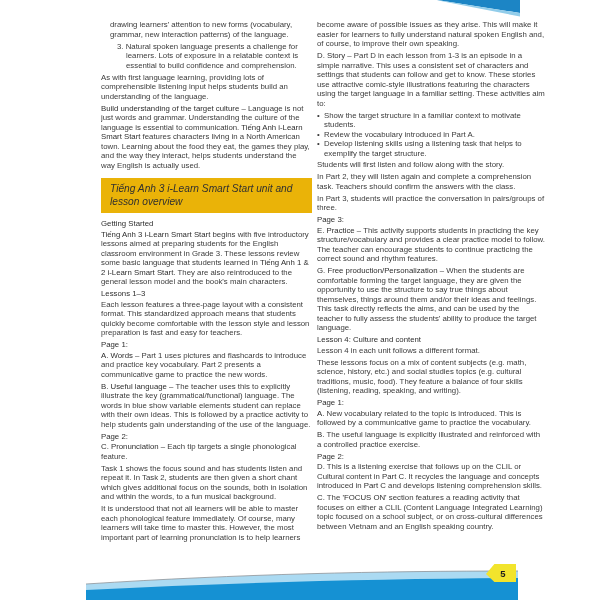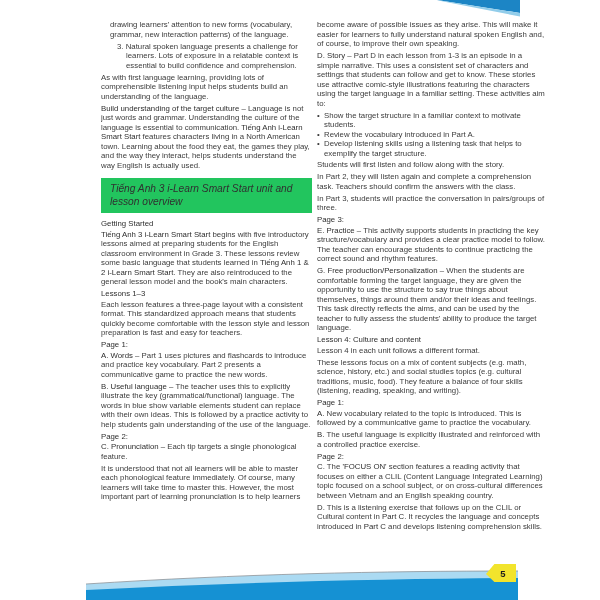--- a/index.html
+++ b/index.html
@@ -19,21 +19,21 @@
   }
   .col.left{left:101px;width:211px;}
   .col.right{left:317px;width:229px;}
   .para{margin:0 0 2.5px;}
   .para.indent{padding-left:9px;}
   .para.hang{padding-left:9px;text-indent:-9px;margin-left:16px;}
   .para b, .heading, .boxed{color:#2e2e2e;}
   b{font-weight:400;}
   .heading{font-weight:700;margin:2.5px 0 1px;}
   .boxed{
-    background:#22c55e;color:#303030;
+    background:#eab308;color:#303030;
     font-weight:700;font-style:italic;
     font-size:10.2px;line-height:1.28;
     padding:4px 9px 5px;margin:8px 0 6px;
   }
   ul.bullets{list-style:none;margin:0 0 2px;padding:0;}
   ul.bullets li{position:relative;padding-left:7px;margin:0;}
   ul.bullets .marker{position:absolute;left:0;top:0;}
   .page-tab{
     position:absolute;left:486px;top:564px;width:30px;height:18px;
     background:#f2e42c;
@@ -70,20 +70,21 @@
       <div class="boxed"><b>Tiếng Anh 3 i-Learn Smart Start unit and lesson overview</b></div>
       <div class="heading"><b>Getting Started</b></div>
       <div class="para"><b>Tiếng Anh 3 i-Learn Smart Start</b><span> begins with five introductory lessons aimed at preparing students for the English classroom environment in Grade 3. These lessons review some basic language that students learned in </span><b>Tiếng Anh 1 &amp; 2 i-Learn Smart Start</b><span>. They are also reintroduced to the general lesson model and the book's main characters.</span></div>
       <div class="heading"><b>Lessons 1–3</b></div>
       <div class="para"><span>Each lesson features a three-page layout with a consistent format. This standardized approach means that students quickly become comfortable with the lesson style and lesson preparation is fast and easy for teachers.</span></div>
       <div class="heading"><b>Page 1:</b></div>
       <div class="para"><b>A. Words</b><span> – Part 1 uses pictures and flashcards to introduce and practice key vocabulary. Part 2 presents a communicative game to practice the new words.</span></div>
       <div class="para"><b>B. Useful language –</b><span> The teacher uses this to explicitly illustrate the key (grammatical/functional) language. The words in blue show variable elements student can replace with their own ideas. This is followed by a practice activity to help students gain understanding of the use of the language.</span></div>
       <div class="heading"><b>Page 2:</b></div>
       <div class="para"><b>C. Pronunciation –</b><span> Each tip targets a single phonological feature.</span></div>
+      <div class="para"><span>Task 1 shows the focus sound and has students listen and repeat it. In Task 2, students are then given a short chant which gives additional focus on the sounds, both in isolation and within the words, to a fun musical background.</span></div>
       <div class="para"><span>It is understood that not all learners will be able to master each phonological feature immediately. Of course, many learners will take time to master this. However, the most important part of learning pronunciation is to help learners</span></div>
     </div>
   <div class="col right">
       <div class="para"><span>become aware of possible issues as they arise. This will make it easier for learners to fully understand natural spoken English and, of course, to improve their own speaking.</span></div>
       <div class="para"><b>D. Story</b><span> – Part D in each lesson from 1-3 is an episode in a simple narrative. This uses a consistent set of characters and settings that students can follow and get to know. These stories use attractive comic-style illustrations featuring the characters using the target language in a familiar setting. These activities aim to:</span></div>
       <ul class="bullets">
         <li><span class="marker">•</span><span>Show the target structure in a familiar context to motivate students.</span></li>
         <li><span class="marker">•</span><span>Review the vocabulary introduced in Part A.</span></li>
         <li><span class="marker">•</span><span>Develop listening skills using a listening task that helps to exemplify the target structure.</span></li>
       </ul>
@@ -93,21 +94,21 @@
       <div class="heading"><b>Page 3:</b></div>
       <div class="para"><b>E. Practice</b><span> – This activity supports students in practicing the key structure/vocabulary and provides a clear practice model to follow. The teacher can encourage students to continue practicing the correct sound and rhythm features.</span></div>
       <div class="para"><b>G. Free production/Personalization</b><span> – When the students are comfortable forming the target language, they are given the opportunity to use the structure to say true things about themselves, things around them and/or their ideas and feelings. This task directly reflects the aims, and can be used by the teacher to fully assess the students' ability to produce the target language.</span></div>
       <div class="heading"><b>Lesson 4: Culture and content</b></div>
       <div class="para"><span>Lesson 4 in each unit follows a different format.</span></div>
       <div class="para"><span>These lessons focus on a mix of content subjects (e.g. math, science, history, etc.) and social studies topics (e.g. cultural traditions, music, food). They feature a balance of four skills (listening, reading, speaking, and writing).</span></div>
       <div class="heading"><b>Page 1:</b></div>
       <div class="para"><b>A.</b><span> New vocabulary related to the topic is introduced. This is followed by a communicative game to practice the vocabulary.</span></div>
       <div class="para"><b>B.</b><span> The useful language is explicitly illustrated and reinforced with a controlled practice exercise.</span></div>
       <div class="heading"><b>Page 2:</b></div>
+      <div class="para"><b>D.</b><span> This is a listening exercise that follows up on the CLIL or Cultural content in </span><b>Part C</b><span>. It recycles the language and concepts introduced in </span><b>Part C</b><span> and develops listening comprehension skills.</span></div>
       <div class="para"><b>C.</b><span> The </span><b>'FOCUS ON'</b><span> section features a reading activity that focuses on either a CLIL (Content Language Integrated Learning) topic focused on a school subject, or on cross-cultural differences between Vietnam and an English speaking country.</span></div>
-      <div class="para"><b>D.</b><span> This is a listening exercise that follows up on the CLIL or Cultural content in </span><b>Part C</b><span>. It recycles the language and concepts introduced in </span><b>Part C</b><span> and develops listening comprehension skills.</span></div>
     </div>
 
   <div class="page-tab">
     <span>5</span>
   </div>
 
 </div>
 
 </body></html>

